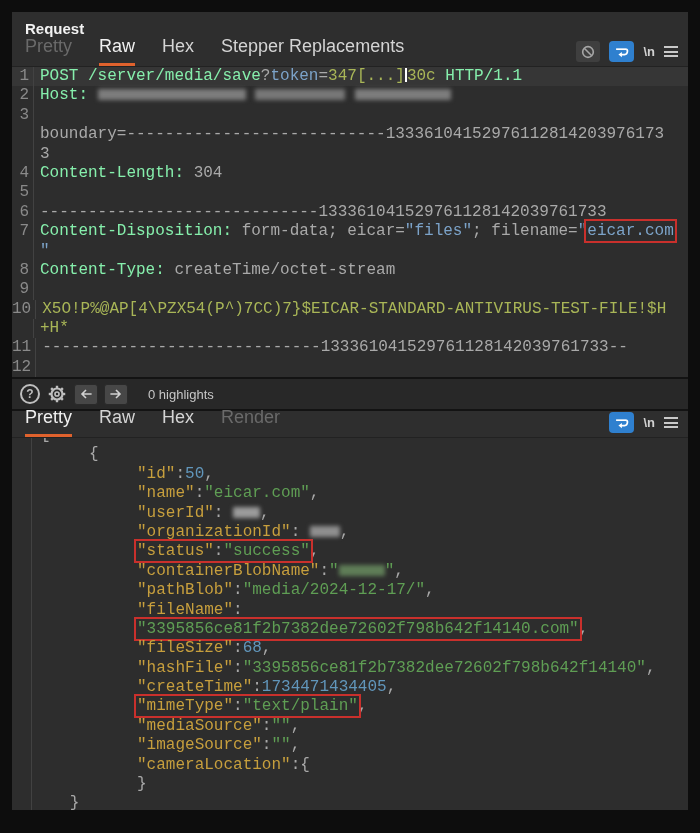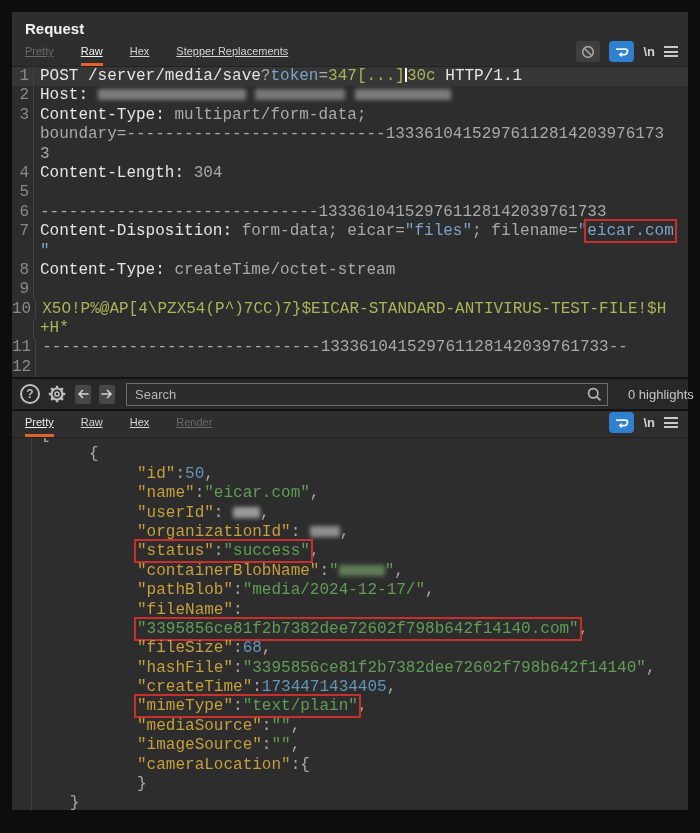--- a/index.html
+++ b/index.html
@@ -5,21 +5,21 @@
   * { margin:0; padding:0; box-sizing:border-box; }
   html,body { background:#000; }
   body { width:700px; height:833px; overflow:hidden; font-family:"Liberation Sans",sans-serif; }
   #frame { width:700px; height:833px; background:#0d0d0d; padding:12px; }
 
   
   .panel { background:#2e2e2e; }
   .panel-title { color:#f2f2f2; font-size:15px; font-weight:bold; padding:8px 0 4px 13px; height:28px; }
   .tabbar { display:flex; align-items:flex-end; height:27px; background:#2e2e2e; border-bottom:1px solid #222; position:relative; }
   .tabs { display:flex; align-items:flex-end; padding-left:13px; flex:1; }
-  .tab { font-size:11px; padding:4px 0 6px 0; margin-right:27px; color:#d4d4d4; cursor:default; border-bottom:3px solid transparent;text-decoration:underline; }
+  .tab { font-size:18px; padding:4px 0 6px 0; margin-right:27px; color:#d4d4d4; cursor:default; border-bottom:3px solid transparent; }
   .tab.active { color:#f0f0f0; border-bottom:3px solid #e0622d; }
   .tab.disabled { color:#6a6a6a; }
   .tabicons { display:flex; align-items:center; gap:9px; padding-right:10px; padding-bottom:4px; }
 
   
   .ibtn { display:flex; align-items:center; justify-content:center; }
   .icon-slash { width:24px; height:21px; background:#3f3f3f; border-radius:3px; }
   .icon-wrap { width:25px; height:21px; background:#2f80cf; border-radius:4px; }
   .icon-nl { color:#d2d2d2; font-size:13px; font-weight:bold; font-family:"Liberation Sans",sans-serif; }
   .icon-menu { width:14px; height:11px; border-top:2px solid #c9c9c9; border-bottom:2px solid #c9c9c9; position:relative; }
@@ -30,21 +30,21 @@
   #req-editor { height:310px; }
   #resp-editor { height:372px; }
   .code-row { display:flex; height:19.4px; line-height:19.4px; white-space:pre; }
   .code-row.hl { background:#363636; }
   .gutter { flex:0 0 22px; text-align:right; padding-right:4px; color:#8a8a8a; border-right:1px solid #424242; }
   #resp-editor .gutter { flex:0 0 20px; }
   .codetext { padding-left:6px; }
   #resp-editor .codetext { padding-left:9px; }
   .clip-top { margin-top:-12px; }
 
-  .c-h { color:#e5e5e5;margin-top:16px; }
+  .c-h { color:#86efac;margin-top:16px; }
   .c-p { color:#a9a9a9; }
   .c-b { color:#7ca3c9; }
   .c-y { color:#a9b657; }
   .c-k { color:#c79f3d; }
   .c-g { color:#5f9e54; }
   .c-n { color:#6196bb;margin-top:12px; }
   .redbox { outline:2px solid #c9302c; outline-offset:1px; }
   .caret { display:inline-block; width:2px; height:14px; background:#fff; vertical-align:-2px; }
   .blur { display:inline-block; height:11px; border-radius:1px; filter:blur(2px); vertical-align:-1px; }
 
@@ -90,21 +90,21 @@
         <span class="ibtn icon-nl">\n</span>
         <span class="ibtn">
             <span class="icon-menu"></span>
           </span>
       </div>
     </div>
 
     <div class="editor" id="req-editor">
         <div class="code-row hl"><span class="gutter">1</span><span class="codetext"><span class="c-h">POST /server/media/save</span><span class="c-p">?</span><span class="c-b">token</span><span class="c-p">=</span><span class="c-y">347[...]</span><span class="caret"></span><span class="c-y">30c</span><span class="c-h"> HTTP/1.1</span></span></div>
         <div class="code-row"><span class="gutter">2</span><span class="codetext"><span class="c-h">Host: </span><span class="blur" style="width: 148px; background: rgb(125, 125, 125);"></span><span class="c-p"> </span><span class="blur" style="width: 90px; background: rgb(119, 119, 119);"></span><span class="c-p"> </span><span class="blur" style="width: 96px; background: rgb(125, 125, 125);"></span></span></div>
-        <div class="code-row"><span class="gutter">3</span><span class="codetext"><span class="c-h">Content-Type:</span><span class="c-p"> multipart/form-data;</span></span></div>
+        <div class="code-row"><span class="gutter">3</span></div>
         <div class="code-row"><span class="gutter"></span><span class="codetext"><span class="c-p">boundary=---------------------------13336104152976112814203976173</span></span></div>
         <div class="code-row"><span class="gutter"></span><span class="codetext"><span class="c-p">3</span></span></div>
         <div class="code-row"><span class="gutter">4</span><span class="codetext"><span class="c-h">Content-Length:</span><span class="c-p"> 304</span></span></div>
         <div class="code-row"><span class="gutter">5</span><span class="codetext"></span></div>
         <div class="code-row"><span class="gutter">6</span><span class="codetext"><span class="c-p">-----------------------------133361041529761128142039761733</span></span></div>
         <div class="code-row"><span class="gutter">7</span><span class="codetext"><span class="c-h">Content-Disposition:</span><span class="c-p"> form-data; eicar=</span><span class="c-b">"files"</span><span class="c-p">; filename=</span><span class="c-b">"</span><span class="redbox"><span class="c-b">eicar.com</span></span></span></div>
         <div class="code-row"><span class="gutter"></span><span class="codetext"><span class="c-b">"</span></span></div>
         <div class="code-row"><span class="gutter">8</span><span class="codetext"><span class="c-h">Content-Type:</span><span class="c-p"> createTime/octet-stream</span></span></div>
         <div class="code-row"><span class="gutter">9</span><span class="codetext"></span></div>
         <div class="code-row"><span class="gutter">10</span><span class="codetext"><span class="c-y">X5O!P%@AP[4\PZX54(P^)7CC)7}$EICAR-STANDARD-ANTIVIRUS-TEST-FILE!$H</span></span></div>
@@ -140,29 +140,20 @@
     </span>
     <span class="navbtn">
       <svg width="16" height="14" viewBox="0 0 20 16">
         <path d="M17 8 H5 M10 3 L5 8 L10 13" stroke="#d2d2d2" stroke-width="2" fill="none"></path>
       </svg>
     </span>
     <span class="navbtn">
       <svg width="16" height="14" viewBox="0 0 20 16">
         <path d="M3 8 H15 M10 3 L15 8 L10 13" stroke="#d2d2d2" stroke-width="2" fill="none"></path>
       </svg>
-    </span>
-    <span class="searchwrap">
-      <input type="text" value="" placeholder="Search" style="">
-      <span class="mag">
-        <svg width="17" height="17" viewBox="0 0 20 20">
-          <circle cx="8.5" cy="8.5" r="5.5" fill="none" stroke="#b5b5b5" stroke-width="2"></circle>
-          <line x1="12.7" y1="12.7" x2="17" y2="17" stroke="#b5b5b5" stroke-width="2"></line>
-        </svg>
-      </span>
     </span>
     <span id="highlights">0 highlights</span>
   </div>
 
   <div class="panel">
 
     <div class="tabbar">
       <div class="tabs" id="resp-tabs">
           <div class="tab active">Pretty</div>
           <div class="tab ">Raw</div>

